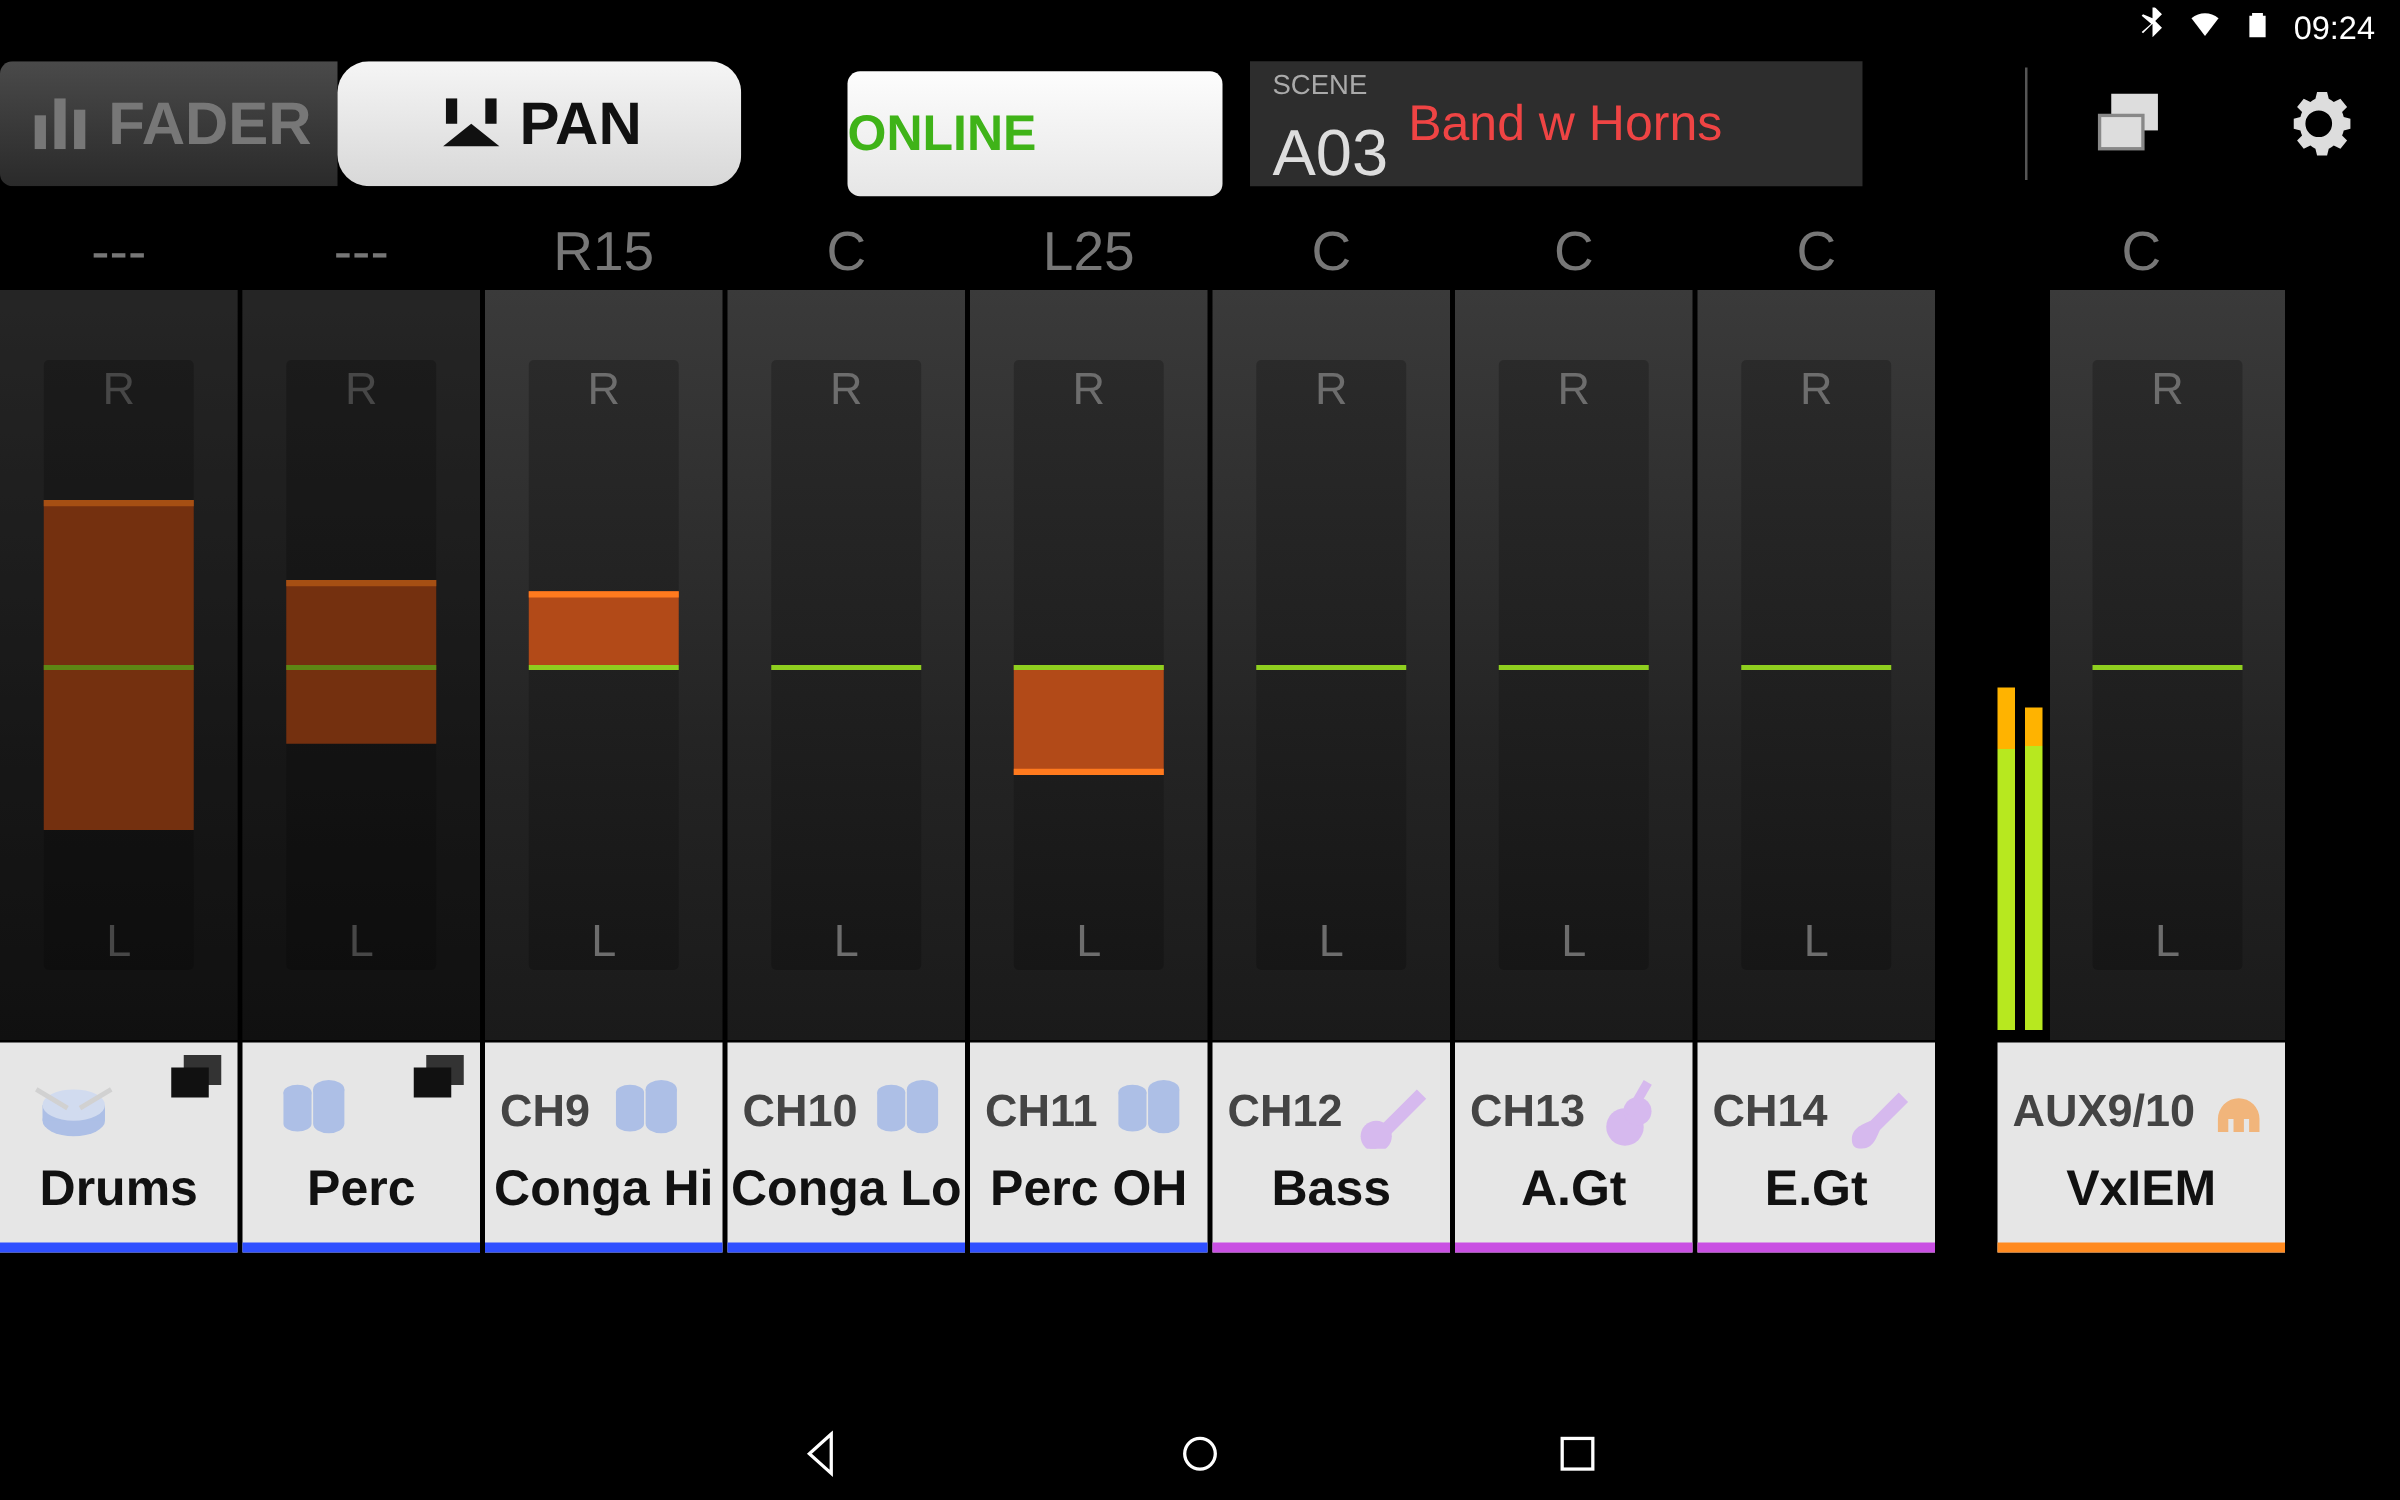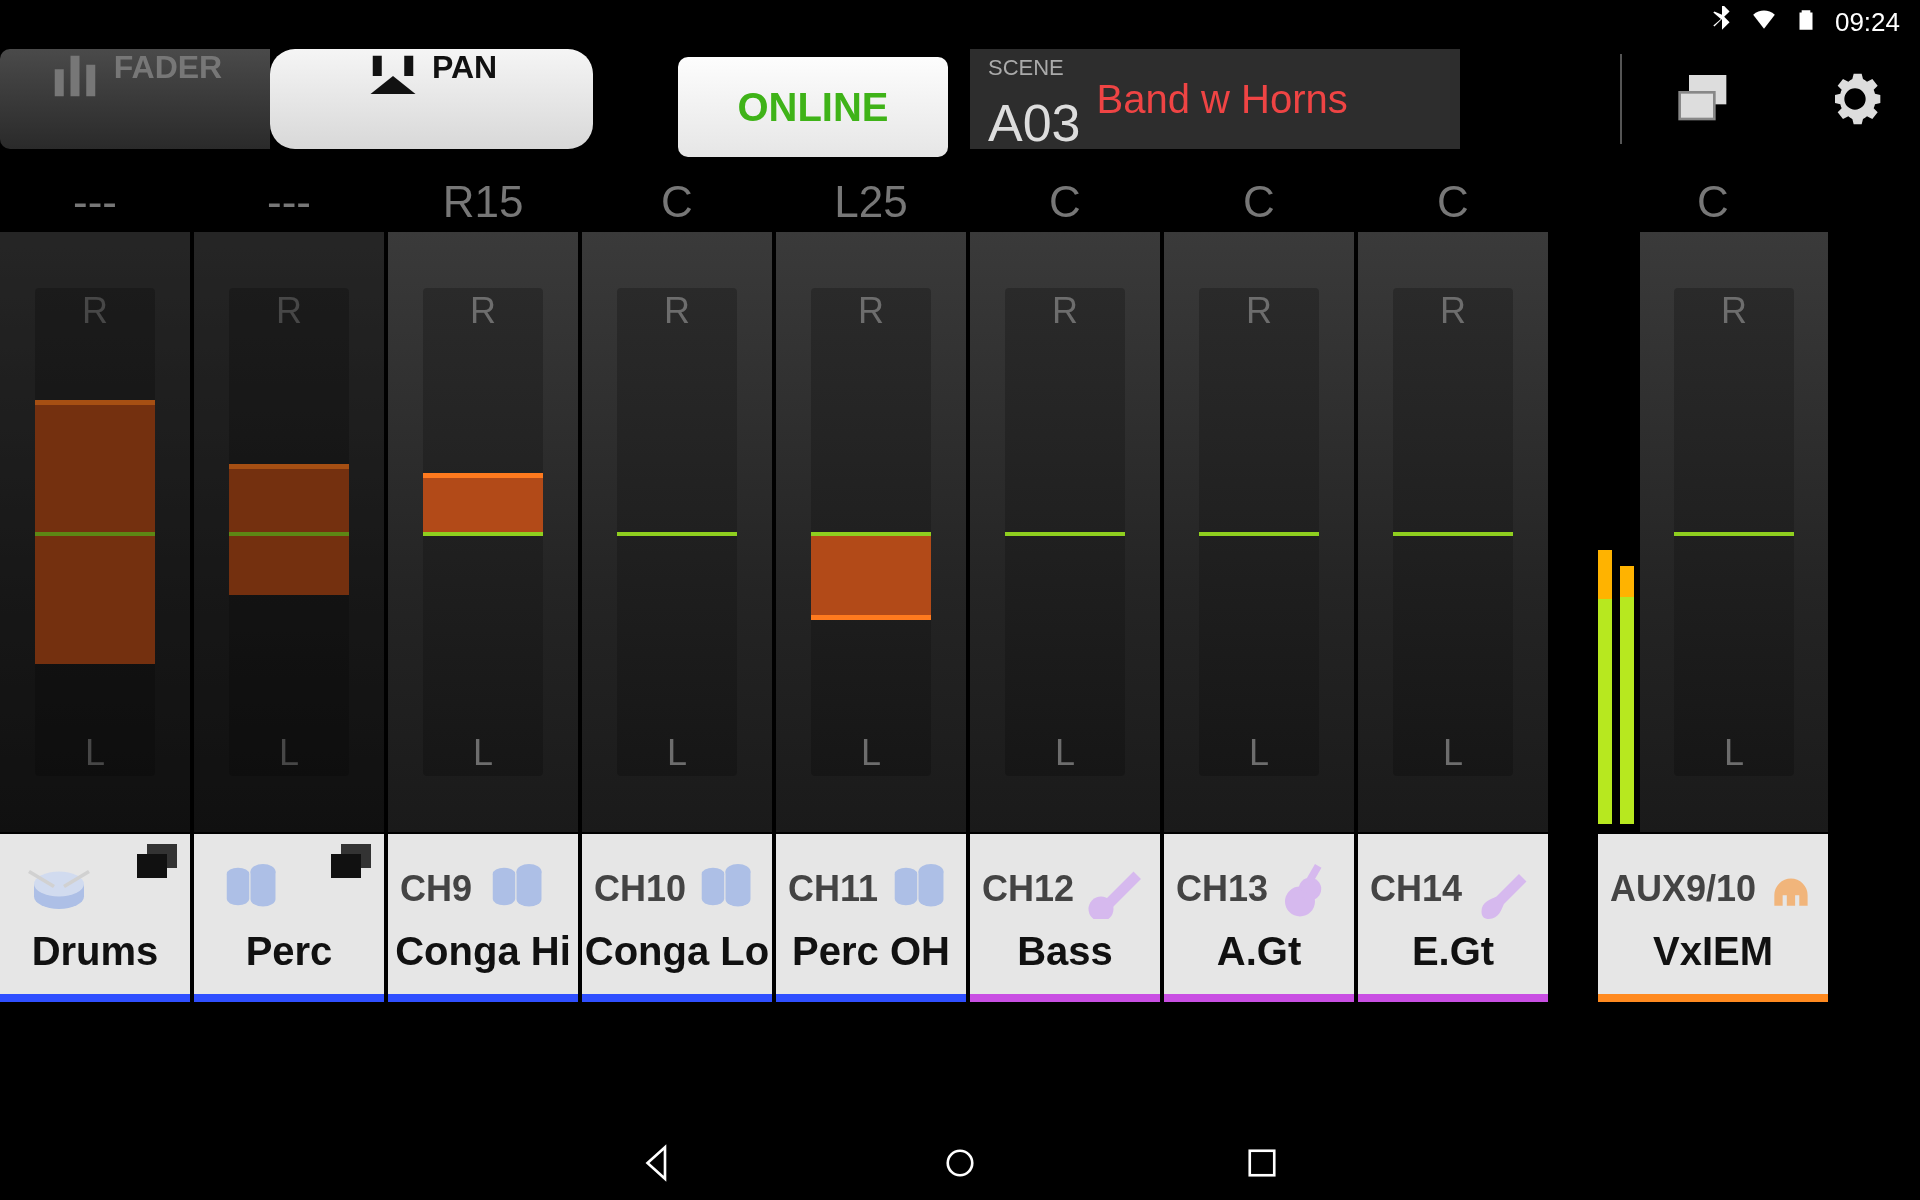--- a/index.html
+++ b/index.html
@@ -5,26 +5,26 @@
   * { box-sizing: border-box; margin: 0; padding: 0; }
   html, body { width: 1920px; height: 1200px; background: #000; font-family: Arial, Helvetica, sans-serif; overflow: hidden; color: #ccc; }
 
   
   .status-bar { display: flex; justify-content: flex-end; align-items: center; height: 44px; padding-right: 20px; gap: 16px; color: #fff; font-size: 26px; font-weight: 500; }
   .status-bar svg { width: 26px; height: 26px; fill: #fff; }
 
   
   .toolbar { display: flex; align-items: center; height: 110px; padding: 0 10px 0 0; gap: 0; }
   .mode-tabs { display: flex; border-radius: 10px; overflow: hidden; margin-left: 0; }
-  .mode-tab { display: flex; justify-content: center; gap: 12px; height: 100px; font-size: 32px; font-weight: 700; cursor: pointer; }
+  .mode-tab { display: flex; align-items: center; justify-content: center; gap: 12px; height: 100px; font-size: 48px; font-weight: 700; cursor: pointer; }
   .tab-fader { width: 270px; background: linear-gradient(#4a4a4a,#2a2a2a); color: #777; }
   .tab-pan   { width: 323px; background: linear-gradient(#f5f5f5,#d8d8d8); color: #111; border-radius: 25px; }
   .mode-tab svg { width: 54px; height: 54px; }
 
-  .online-btn { margin-left: 85px; width: 270px; height: 100px; border-radius: 10px; background: linear-gradient(#fdfdfd,#e6e6e6); display:flex; align-items:center; justify-content:center; font-size: 40px; font-weight: 700; color:#3fb318; cursor:pointer;margin-top:16px; }
+  .online-btn { margin-left: 85px; width: 300px; height: 100px; border-radius: 10px; background: linear-gradient(#fdfdfd,#e6e6e6); display:flex; align-items:center; justify-content:flex-start; font-size: 40px; font-weight: 700; color:#3fb318; cursor:pointer;margin-top:16px; }
 
   .scene { margin-left: 22px; width: 490px; height: 100px; background:#2d2d2d; display:flex; align-items:flex-start; padding: 6px 18px; gap:16px; cursor:pointer;}
   .scene-left { display:flex; flex-direction:column; }
   .scene-label { font-size: 22px; color:#aaa; }
   .scene-id { font-size: 52px; color:#ddd; font-weight:400; line-height:1;margin-top:16px; }
   .scene-name { font-size: 40px; color:#ef4444; align-self:center; }
 
   .tb-spacer { flex:1; }
   .tb-sep { width:2px; height:90px; background:#555; margin: 0 28px; }
   .tb-icon { width: 110px; height:100px; display:flex; align-items:center; justify-content:center; cursor:pointer;}

